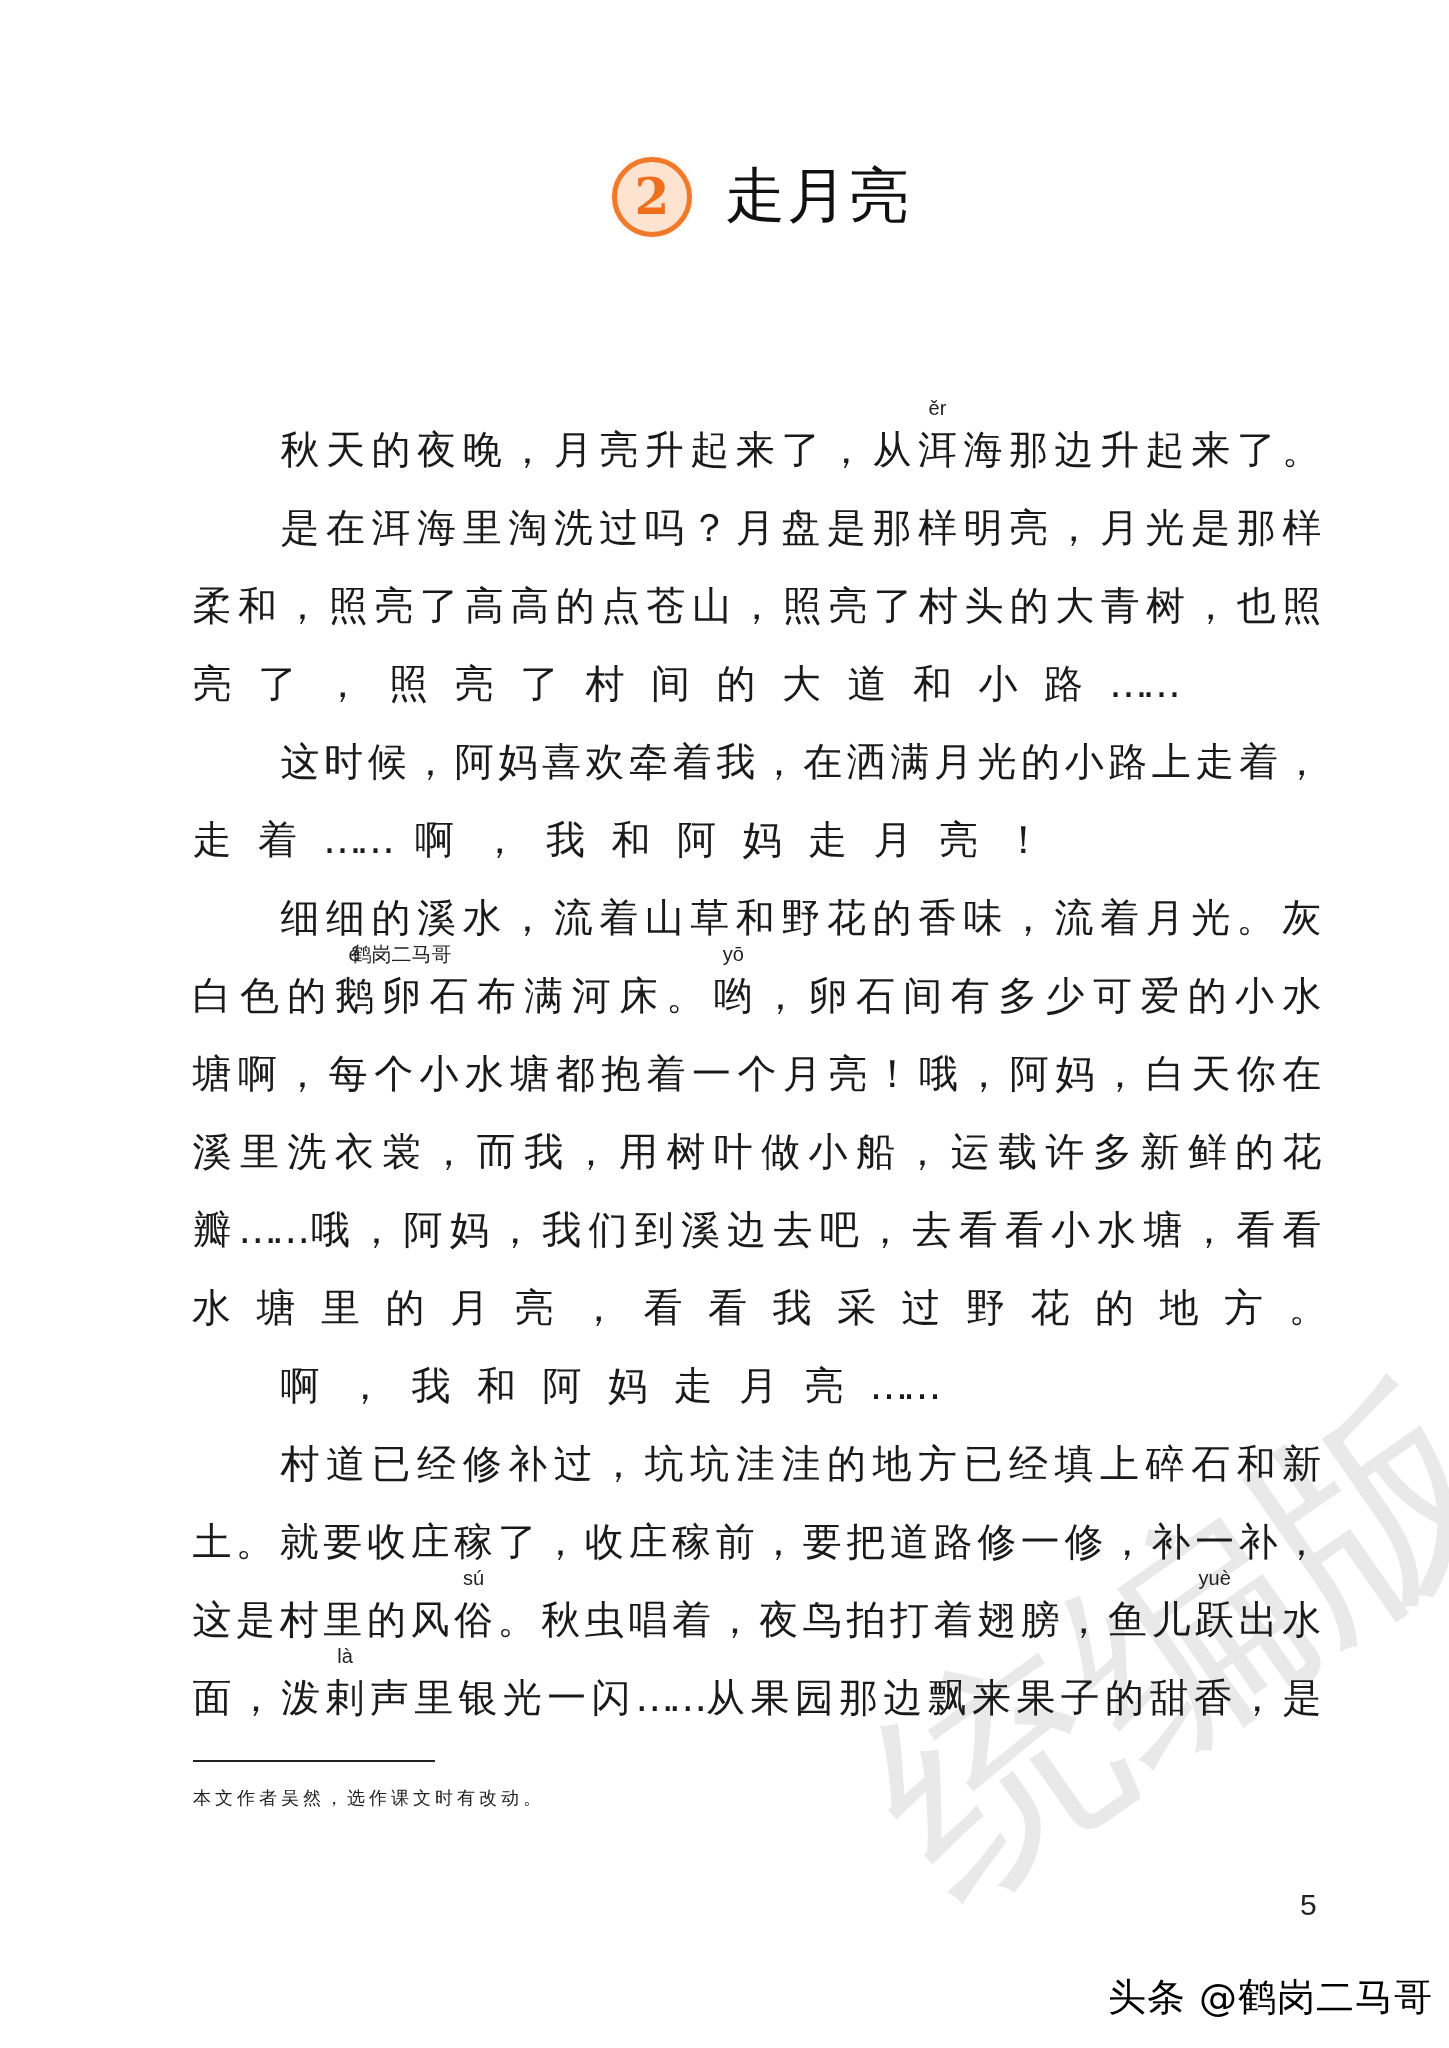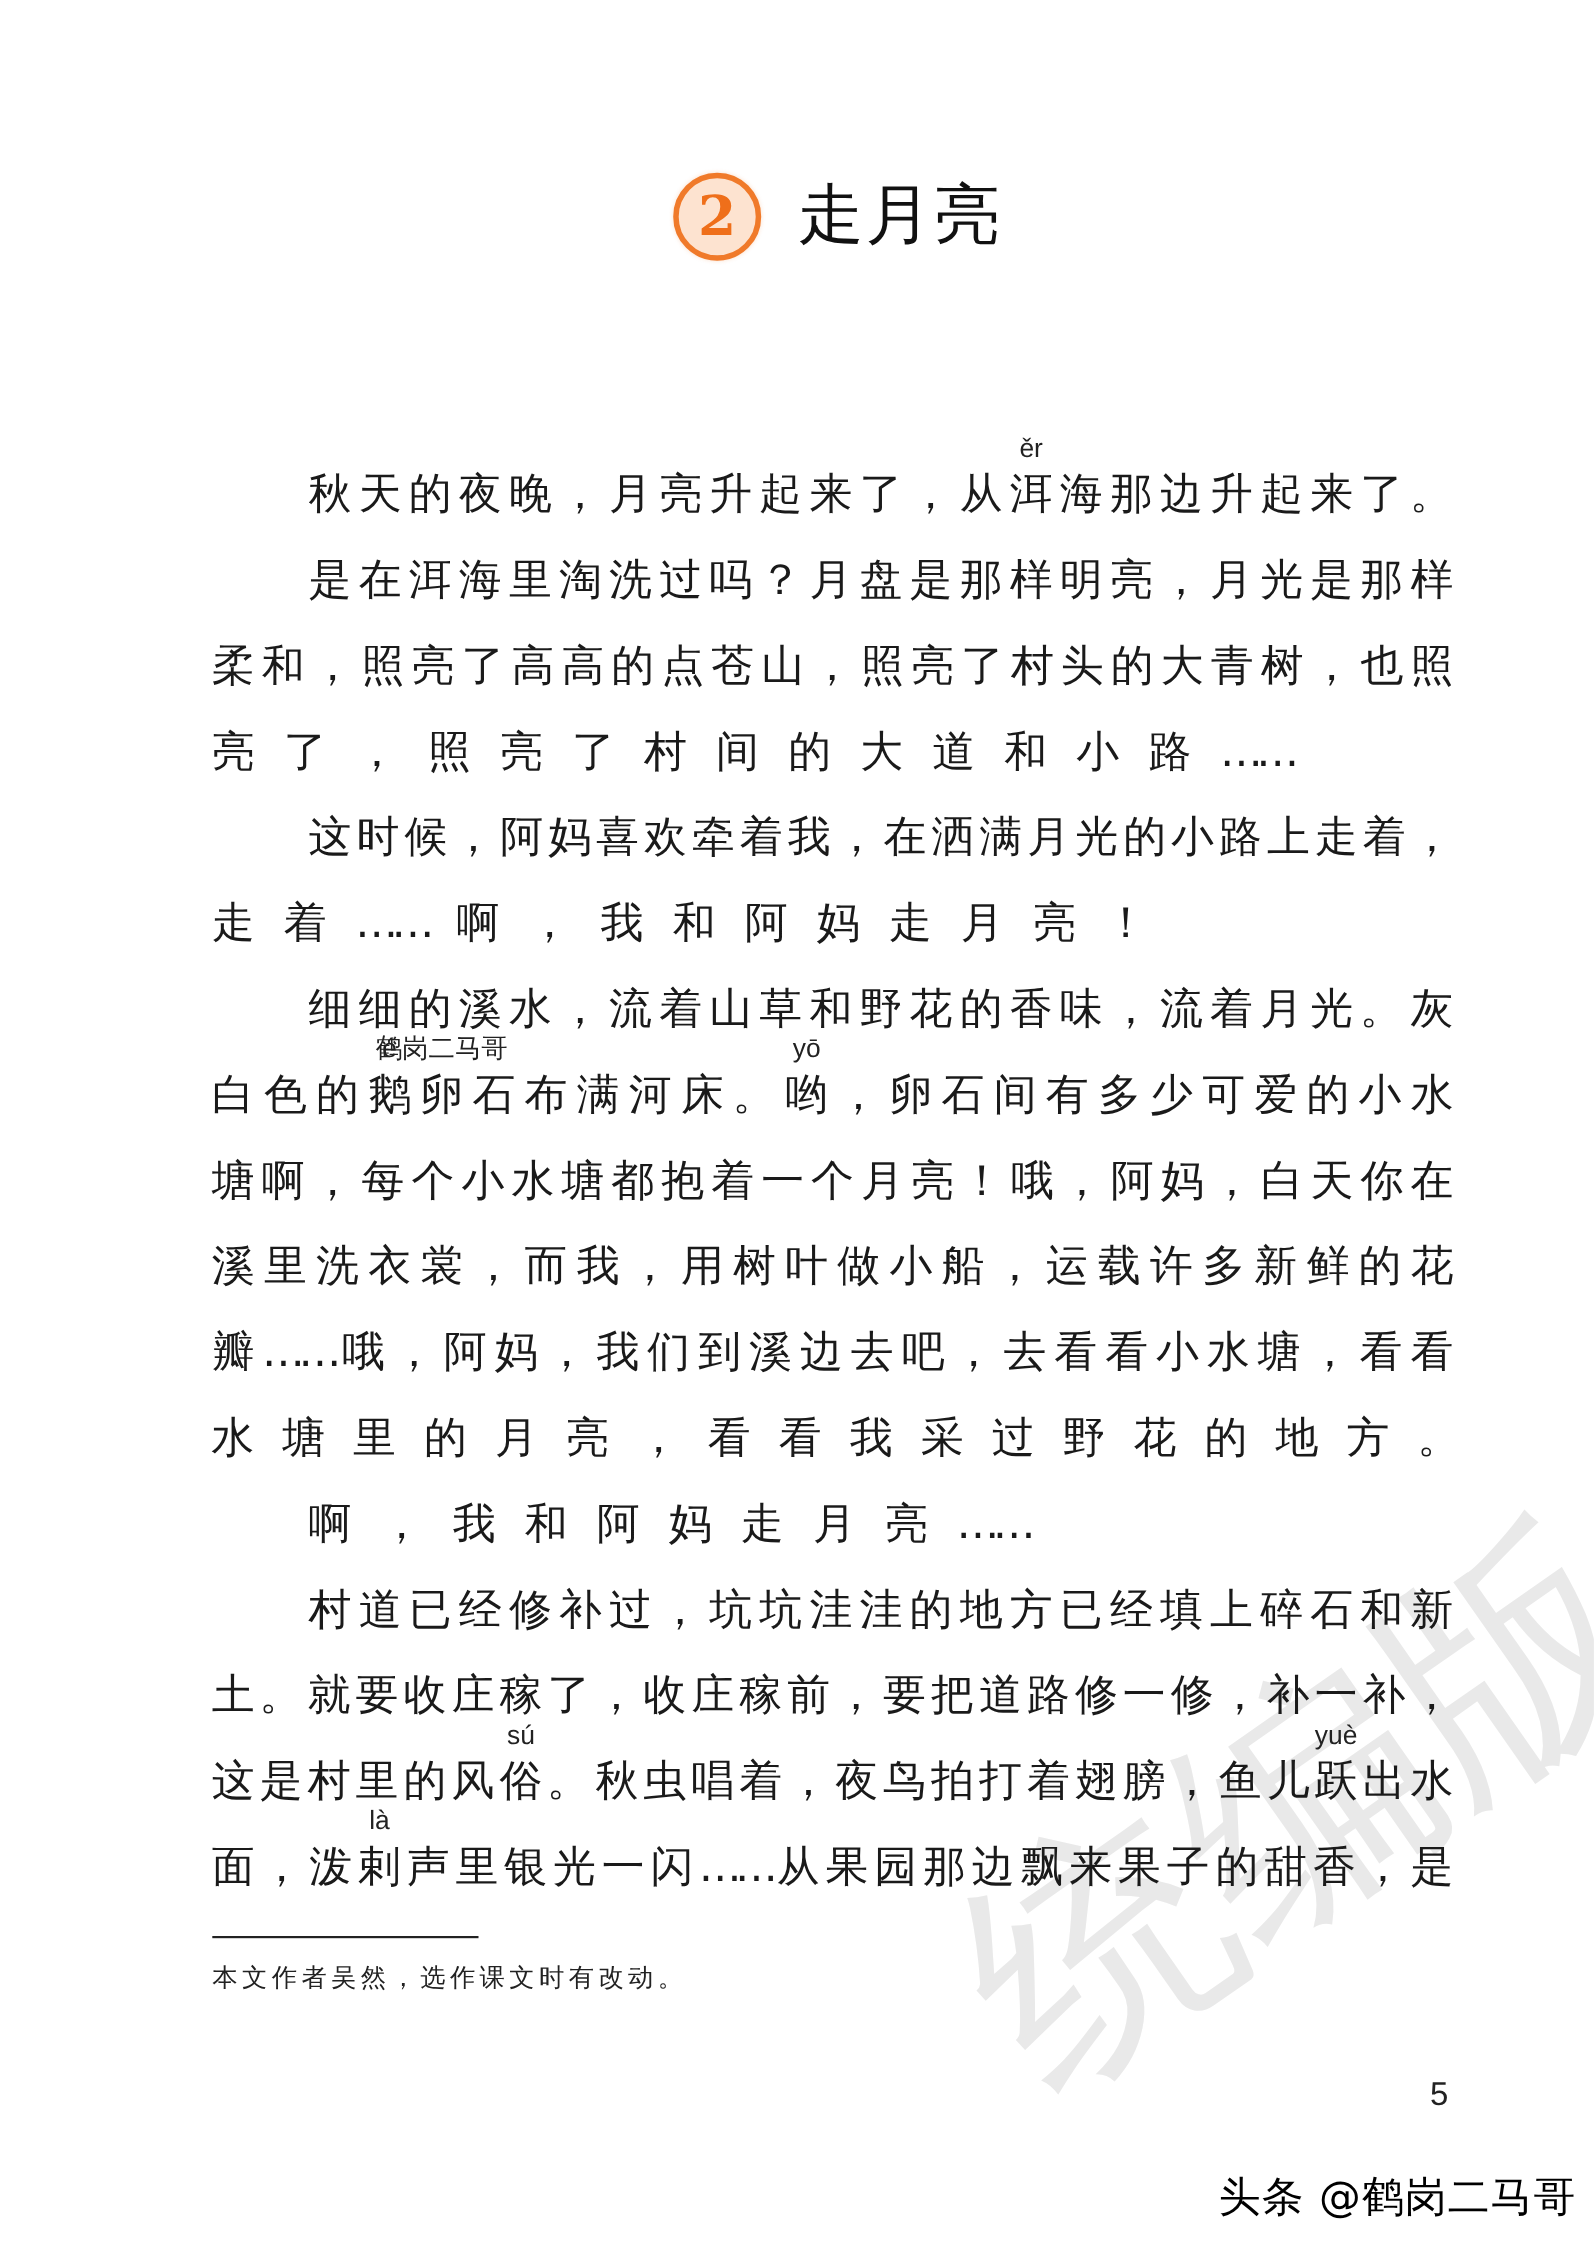--- a/index.html
+++ b/index.html
@@ -13,24 +13,24 @@
   .title { position:absolute; left:725px; top:160px; font-size:60px; line-height:70px; letter-spacing:2px;
            font-family:"DejaVu Serif", serif; color:#111;text-align:center; }
   .body { position:absolute; left:192px; top:395px; width:1130px; }
   .line { position:relative; height:78px; display:flex; justify-content:space-between; align-items:flex-end; }
   .line.indent { padding-left:88px; }
   .line.short { justify-content:flex-start; }
   .line.short .ch { margin-right:25.5px; }
   .ch { position:relative; font-size:39px; line-height:46px; width:40px; text-align:center;
         font-family:"DejaVu Sans", sans-serif; color:#1a1a1a; }
   .ch.punct { text-align:left; }
-  .py { position:absolute; left:50%; transform:translateX(-50%); top:-30px; font-size:24px; line-height:22px;
+  .py { position:absolute; left:50%; transform:translateX(-50%); top:-30px; font-size:20px; line-height:22px;
         font-family:"Liberation Sans", sans-serif; color:#222; white-space:nowrap; }
   .rule { position:absolute; left:193px; top:1760px; width:242px; height:2px; background:#222; }
-  .footnote { position:absolute; left:193px; top:1783px; font-size:23px; line-height:30px; letter-spacing:4px;
+  .footnote { position:absolute; left:193px; top:1783px; font-size:18px; line-height:30px; letter-spacing:4px;
               font-family:"DejaVu Sans", sans-serif; color:#222; }
   .page-num { position:absolute; left:1300px; top:1888px; font-size:30px; font-family:"Liberation Sans", sans-serif; color:#222; }
   .watermark { position:absolute; left:920px; top:1560px; width:500px; height:440px; pointer-events:none;
                font-family:"DejaVu Serif", serif; font-size:230px; color:#e9e9e9; transform:rotate(-35deg);
                transform-origin:center; white-space:nowrap; line-height:1; }
   .credit { position:absolute; left:1108px; top:1972px; font-size:38px; font-family:"DejaVu Sans", sans-serif;
             color:#000000; text-shadow: 1px 1px 0 #fff, -1px -1px 0 #fff; letter-spacing:1px; }
 </style>
 </head>
 <body>

